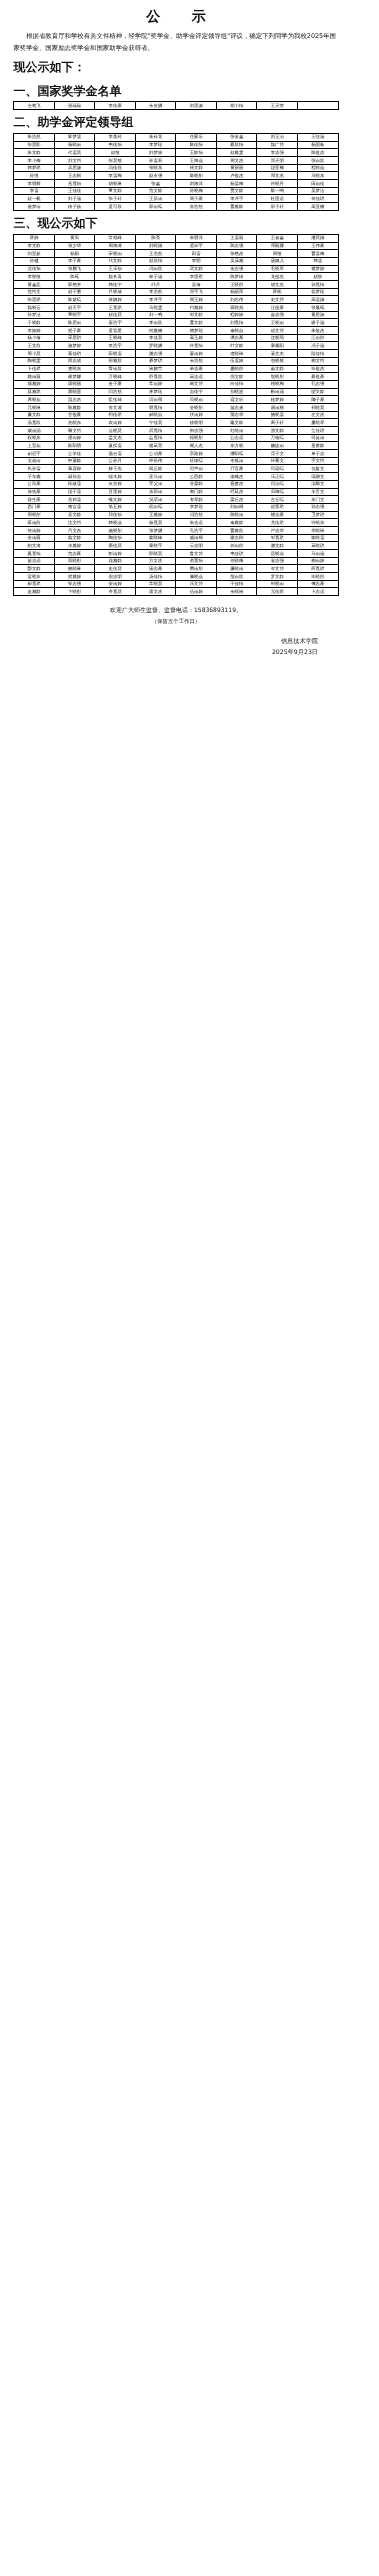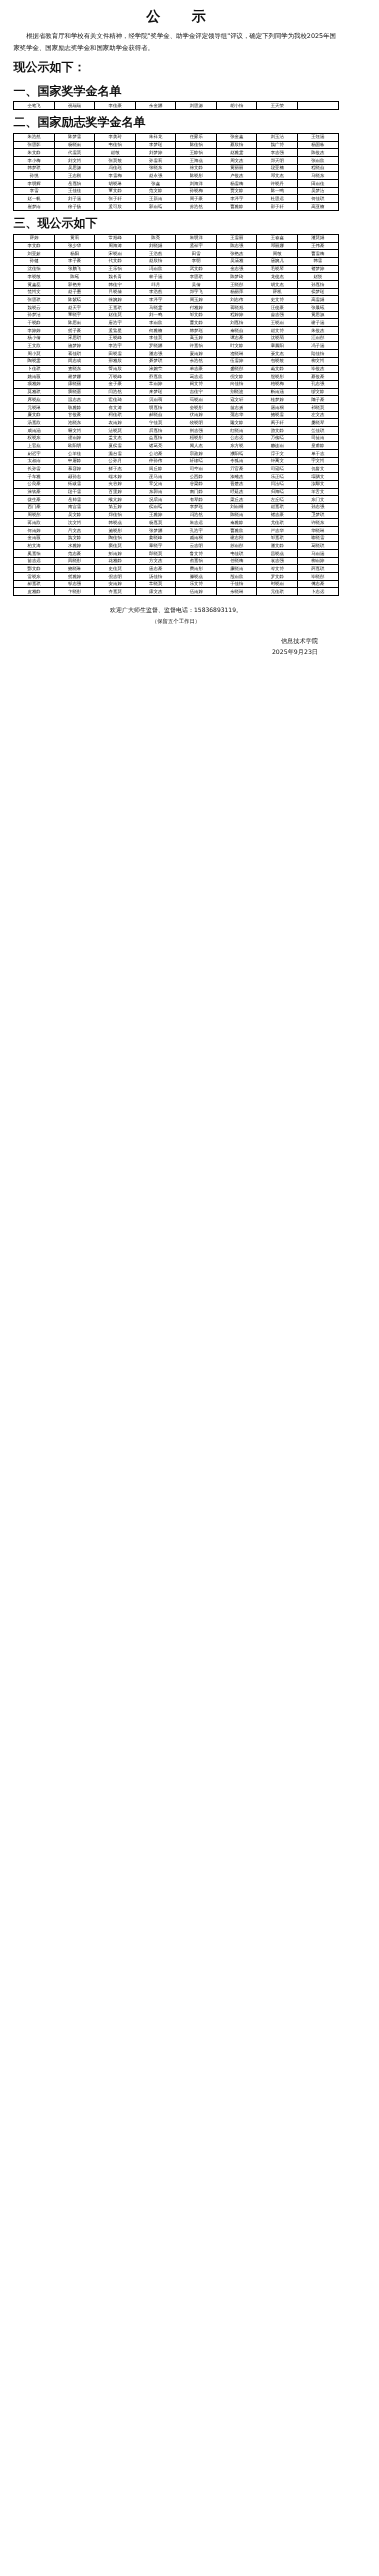--- a/index.html
+++ b/index.html
@@ -95,21 +95,21 @@
             <td>祝瑞瑞</td>
             <td>李佳豪</td>
             <td>余金娜</td>
             <td>刘思源</td>
             <td>胡小怡</td>
             <td>王天荣</td>
             <td></td>
           </tr>
         </tbody>
       </table>
-      <div class="sec-head">二、国家励志奖学金名单</div>
+      <div class="sec-head">二、助学金评定领导组</div>
       <table class="nm">
         <tbody>
           <tr>
             <td>朱浩然</td>
             <td>陈梦雪</td>
             <td>李美玲</td>
             <td>朱祥龙</td>
             <td>任家乐</td>
             <td>张金鑫</td>
             <td>刘玉洁</td>

